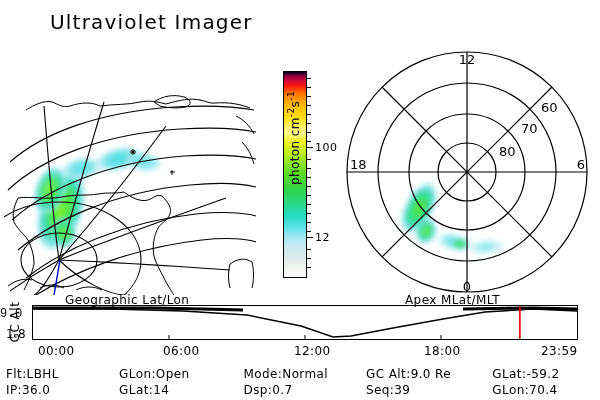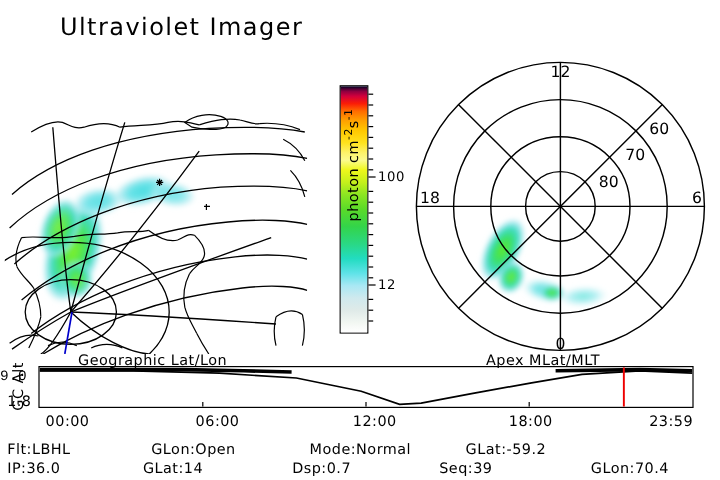--- a/index.html
+++ b/index.html
@@ -278,20 +278,21 @@
   <div class="tlabel" style="left:163px">06:00</div>
   <div class="tlabel" style="left:294px">12:00</div>
   <div class="tlabel" style="left:424px">18:00</div>
   <div class="tlabel" style="left:541px">23:59</div>
 
   <div id="status">
     <div class="srow" id="status-row-1">
         <div class="scell c0"><span class="k">Flt:</span><span class="v"> LBHL</span></div>
         <div class="scell c1"><span class="k">GLon:</span><span class="v"> Open</span></div>
         <div class="scell c2"><span class="k">Mode:</span><span class="v"> Normal</span></div>
+        <div class="scell c3"><span class="k">GC Alt:</span><span class="v"> 9.0 Re</span></div>
         <div class="scell c4"><span class="k">GLat:</span><span class="v"> -59.2</span></div>
       </div>
     <div class="srow" id="status-row-2">
         <div class="scell c0"><span class="k">IP:</span><span class="v"> 36.0</span></div>
         <div class="scell c1"><span class="k">GLat:</span><span class="v"> 14</span></div>
         <div class="scell c2"><span class="k">Dsp:</span><span class="v"> 0.7</span></div>
         <div class="scell c3"><span class="k">Seq:</span><span class="v"> 39</span></div>
         <div class="scell c4"><span class="k">GLon:</span><span class="v"> 70.4</span></div>
       </div>
   </div>

